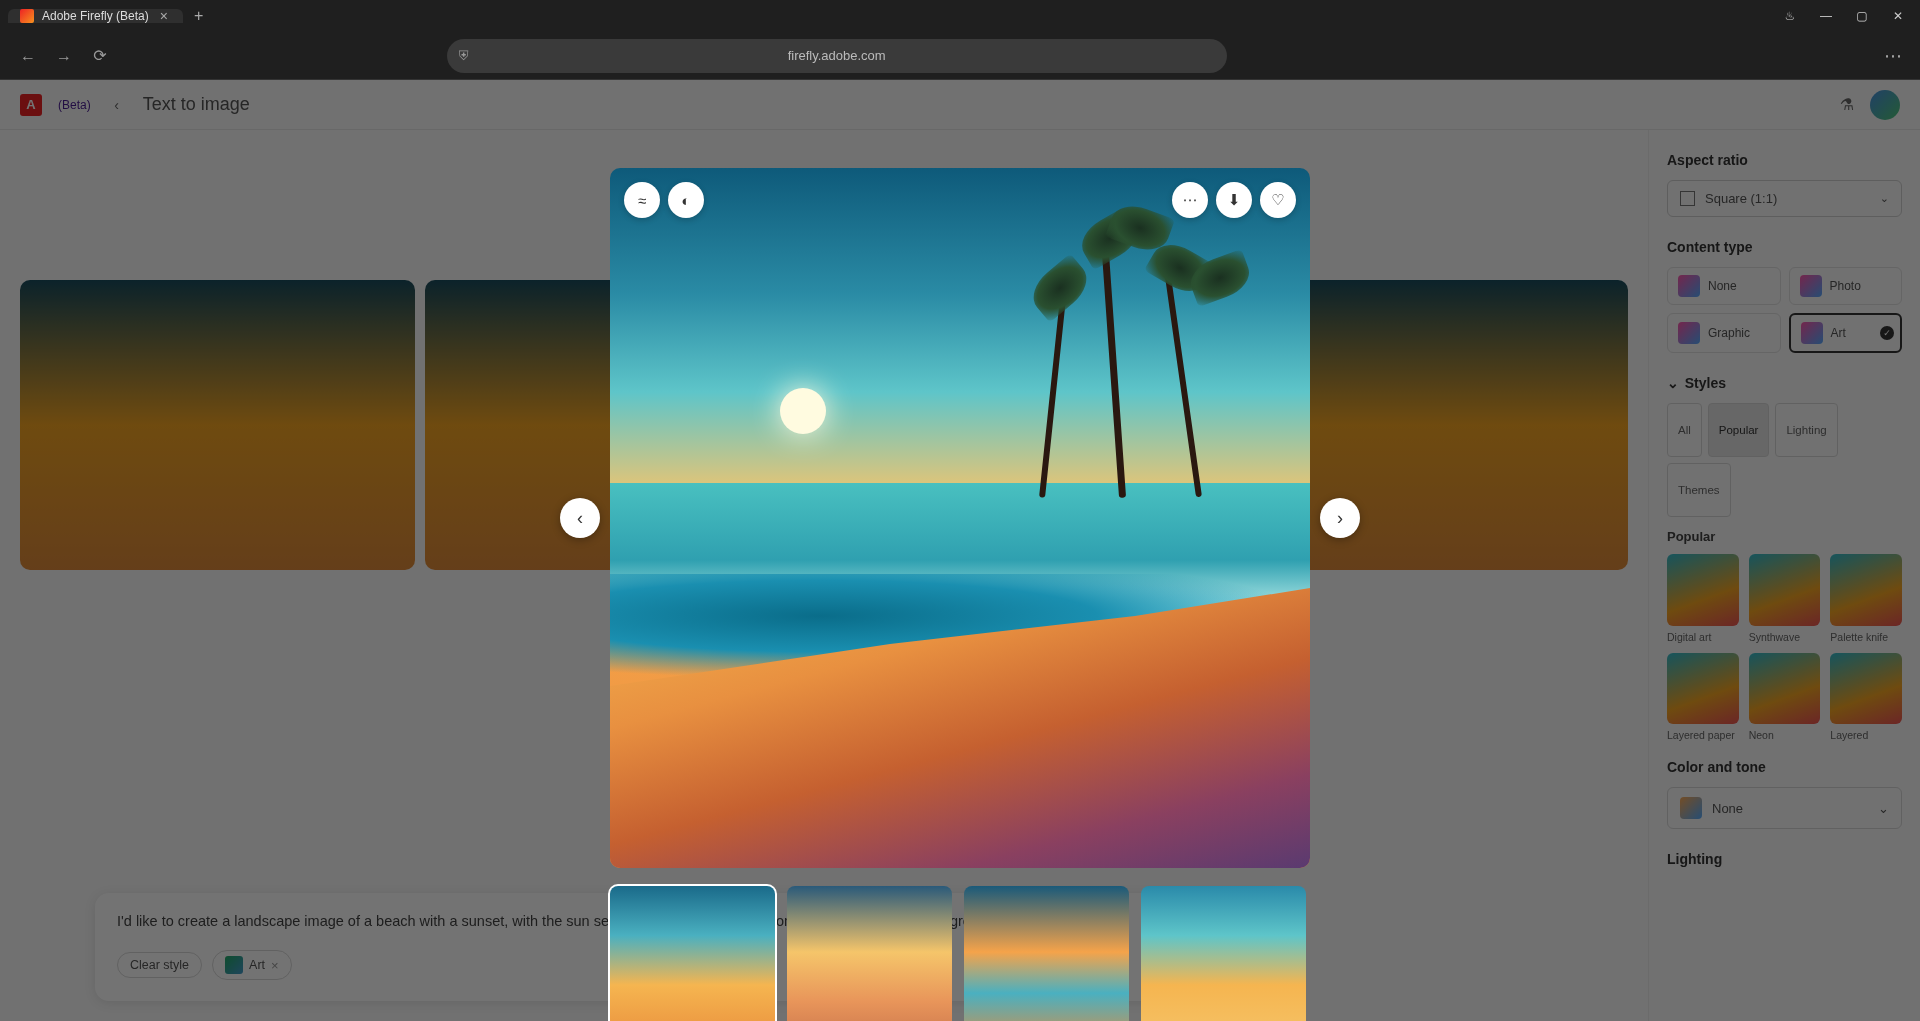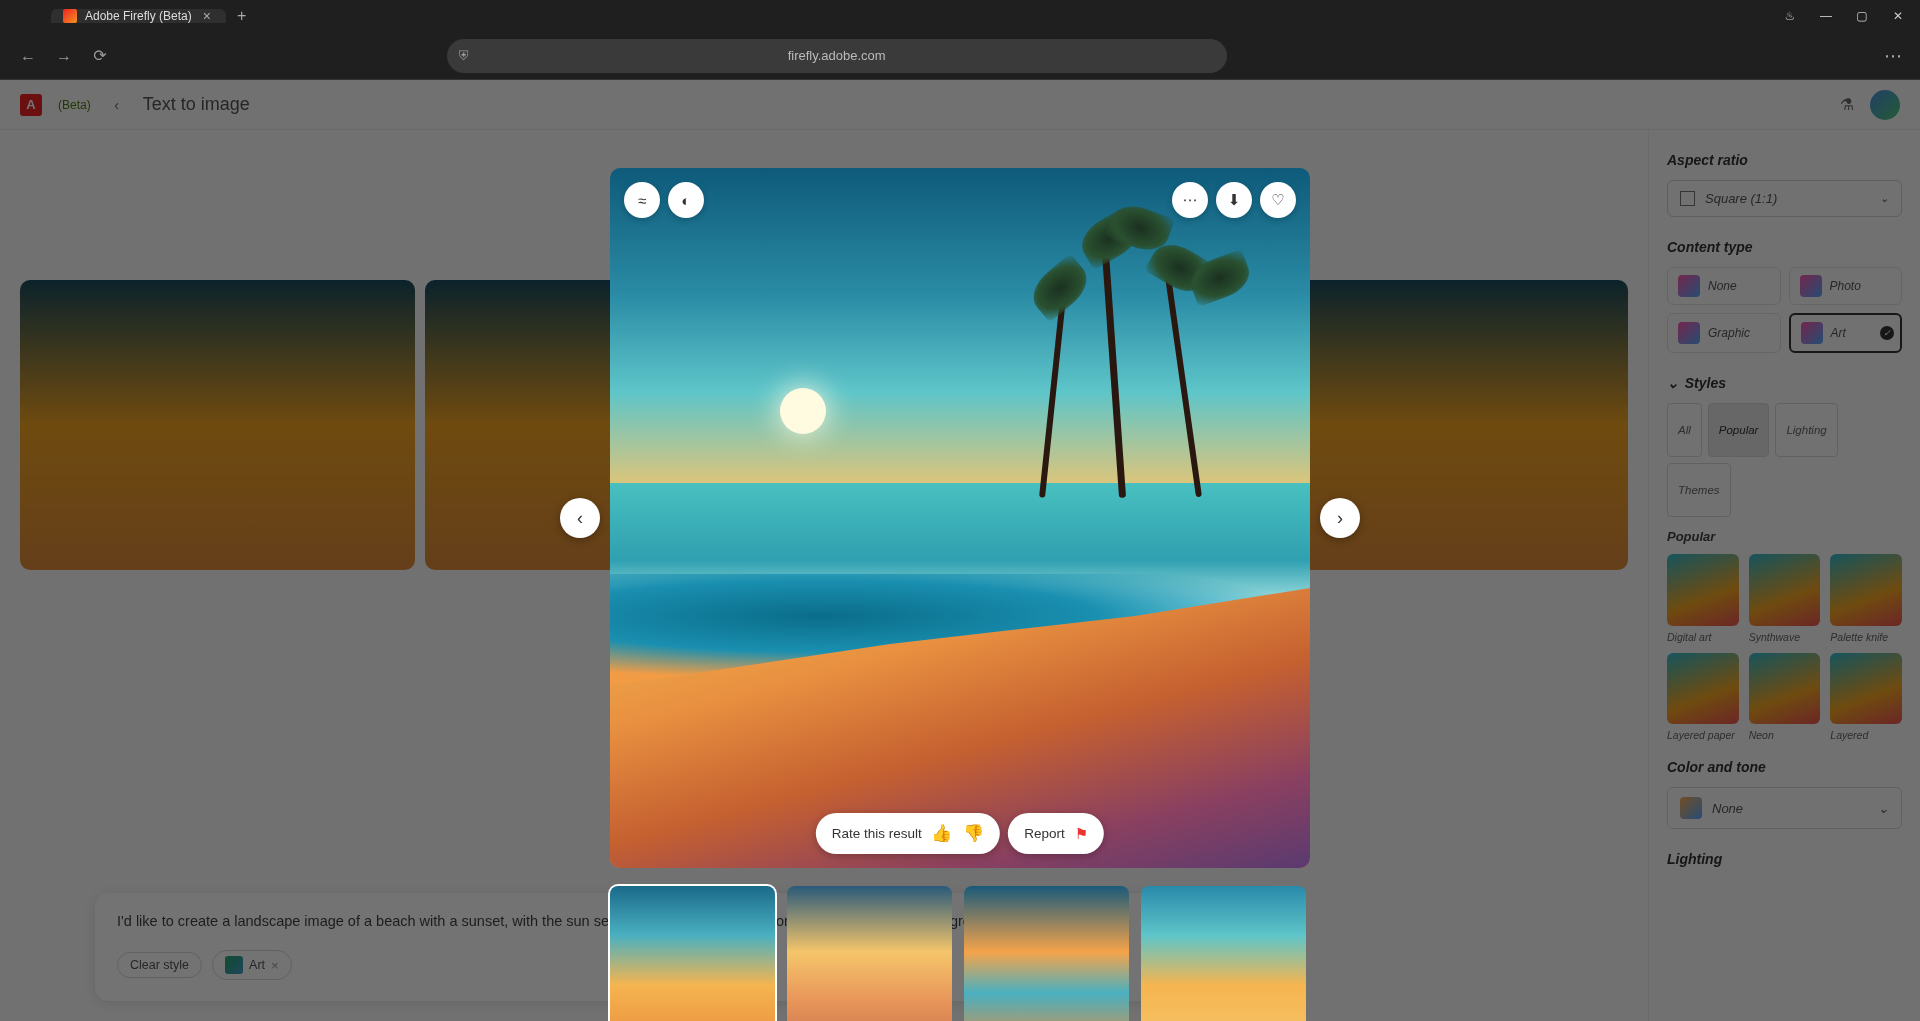--- a/index.html
+++ b/index.html
@@ -1,36 +1,36 @@
 <!DOCTYPE html>
 <html><head>
 <meta charset="utf-8">
 <style>
 * { margin: 0; padding: 0; box-sizing: border-box; font-family: -apple-system, BlinkMacSystemFont, "Segoe UI", sans-serif; }
 body { background: #1a1a1a; color: #e0e0e0; width: 1920px; height: 1021px; overflow: hidden; position: relative; }
 
 
 .browser-chrome { background: #1f1f1f; }
 .tab-bar { display: flex; align-items: center; height: 32px; padding: 0 8px; gap: 4px; }
-.tab { display: flex; align-items: center; gap: 8px; background: #2f2f2f; border-radius: 6px 6px 0 0; padding: 0 12px; font-size: 12px; color: #ddd; margin-left: 43px; }
+.tab { display: flex; align-items: center; gap: 8px; background: #2f2f2f; border-radius: 6px 6px 0 0; padding: 0 12px; font-size: 12px; color: #ddd; }
 .tab-favicon { width: 14px; height: 14px; background: linear-gradient(135deg,#ed2224,#f7931e); border-radius: 2px; }
 .tab-close { width: 14px; height: 14px; display:flex; align-items:center; justify-content:center; font-size:14px; opacity:.7; cursor:pointer;}
 .new-tab { width: 24px; height: 24px; display:flex;align-items:center;justify-content:center;font-size:16px;color:#aaa;cursor:pointer;}
 .window-controls { margin-left: auto; display: flex; gap: 8px; }
 .win-btn { width: 28px; height: 20px; display:flex;align-items:center;justify-content:center;color:#ccc;font-size:12px;cursor:pointer;}
 .addr-bar { display: flex; align-items: center; height: 48px; padding: 0 16px; gap: 12px; border-bottom:1px solid #333;}
 .nav-btn { width: 24px; height: 24px; display:flex;align-items:center;justify-content:center;color:#999;cursor:pointer;}
 .url-field { flex: 0 0 780px; margin: 0 auto; background: #3a3a3a; border-radius: 18px; height: 34px; display:flex;align-items:center;justify-content:center;color:#bbb;font-size:13px;position:relative;}
 .shield { position:absolute; left:12px; color:#999;}
 .more-dots { margin-left:auto; color:#aaa; font-size:18px; cursor:pointer; letter-spacing:2px;}
 
 
 .app-header { display:flex; align-items:center; height:50px; padding:0 20px; gap:16px; background:#fafafa; border-bottom:1px solid #e6e6e6;}
 .adobe-logo { width:22px; height:22px; background:#ed2224; border-radius:3px; display:flex;align-items:center;justify-content:center;color:#fff;font-weight:bold;font-size:13px;}
-.beta-tag { font-size:12px; color:#4d7c0f;}
+.beta-tag { font-size:12px; color:#4c1d95;}
 .bread-back { width:20px;height:20px;display:flex;align-items:center;justify-content:center;color:#666;cursor:pointer;font-size:14px;}
 .bread-text { font-size:18px; color:#555;}
 .hdr-right { margin-left:auto; display:flex; align-items:center; gap:16px;}
 .flask { color:#666; font-size:16px;}
 .avatar { width:30px;height:30px;border-radius:50%;background:linear-gradient(135deg,#4a90e2,#50c878);}
 
 
 .main { display:flex; height: calc(1021px - 130px); background:#fafafa; position:relative;}
 .canvas-area { flex:1; position:relative; overflow:hidden;}
 .gallery-row { position:absolute; top:150px; left:20px; right:20px; display:flex; gap:10px;}
@@ -39,21 +39,21 @@
 
 .prompt-zone { position:absolute; bottom:20px; left:95px; right:360px; background:#fff; border-radius:14px; box-shadow:0 2px 12px rgba(0,0,0,.1); padding:18px 22px;}
 .prompt-text { font-size:14.5px; color:#444; line-height:1.5; margin-bottom:14px;}
 .prompt-row { display:flex; align-items:center; gap:10px;}
 .chip { border:1px solid #d8d8d8; border-radius:16px; padding:5px 12px; font-size:12.5px; color:#555; display:flex;align-items:center;gap:6px;cursor:pointer;}
 .chip-thumb { width:18px;height:18px;border-radius:3px;background:linear-gradient(135deg,#2a6,#49c);}
 .chip-x { font-size:13px; opacity:.6;}
 .refresh-btn { margin-left:auto; background:#5a5a5a; color:#fff; border:none; border-radius:18px; padding:10px 22px; font-size:14px; cursor:pointer;}
 
 
-.side-panel { width:272px; background:#fafafa; padding:22px 18px; overflow-y:auto; border-left:1px solid #eee;font-style:italic;}
+.side-panel { width:272px; background:#fafafa; padding:22px 18px; overflow-y:auto; border-left:1px solid #eee;}
 .sec-title { font-size:14px; font-weight:600; color:#333; margin-bottom:12px;}
 .select-box { border:1px solid #d0d0d0; border-radius:6px; padding:10px 12px; display:flex; align-items:center; gap:10px; font-size:13px; color:#555; cursor:pointer; margin-bottom:22px;}
 .select-box .sq { width:15px;height:15px;border:1.5px solid #777;}
 .select-box .chev { margin-left:auto; font-size:11px;}
 .ct-grid { display:grid; grid-template-columns:1fr 1fr; gap:8px; margin-bottom:22px;}
 .ct-item { border:1px solid #e0e0e0; border-radius:6px; padding:7px 10px; display:flex; align-items:center; gap:8px; font-size:12px; color:#555; cursor:pointer;}
 .ct-item.active { border:2px solid #333; position:relative;}
 .ct-item.active .check{ position:absolute; right:6px; width:14px;height:14px;background:#333;border-radius:50%;color:#fff;font-size:9px;display:flex;align-items:center;justify-content:center;}
 .ct-swatch { width:22px;height:22px;border-radius:4px;background:linear-gradient(135deg,#f5a,#5af);}
 .collapse-hdr { display:flex;align-items:center;gap:6px;font-size:14px;font-weight:600;color:#333;cursor:pointer;margin-bottom:12px;}
@@ -281,31 +281,20 @@
       </div>
       <div class="lb-btn-row right">
         <div class="circ-btn">⋯</div>
         <div class="circ-btn">⬇</div>
         <div class="circ-btn">♡</div>
       </div>
 
       <div class="nav-arrow prev">‹</div>
       <div class="nav-arrow next">›</div>
 
-      <div class="rate-row">
-        <div class="rate-pill">
-          <span>Rate this result</span>
-          <span class="emo">👍</span>
-          <span class="emo">👎</span>
-        </div>
-        <div class="rate-pill">
-          <span>Report</span>
-          <span class="flag">⚑</span>
-        </div>
-      </div>
     </div>
 
     <div class="thumb-strip">
       <div class="ts-item active">
           <div class="ts-bg ts1"></div>
         </div>
       <div class="ts-item">
           <div class="ts-bg ts2"></div>
         </div>
       <div class="ts-item">

